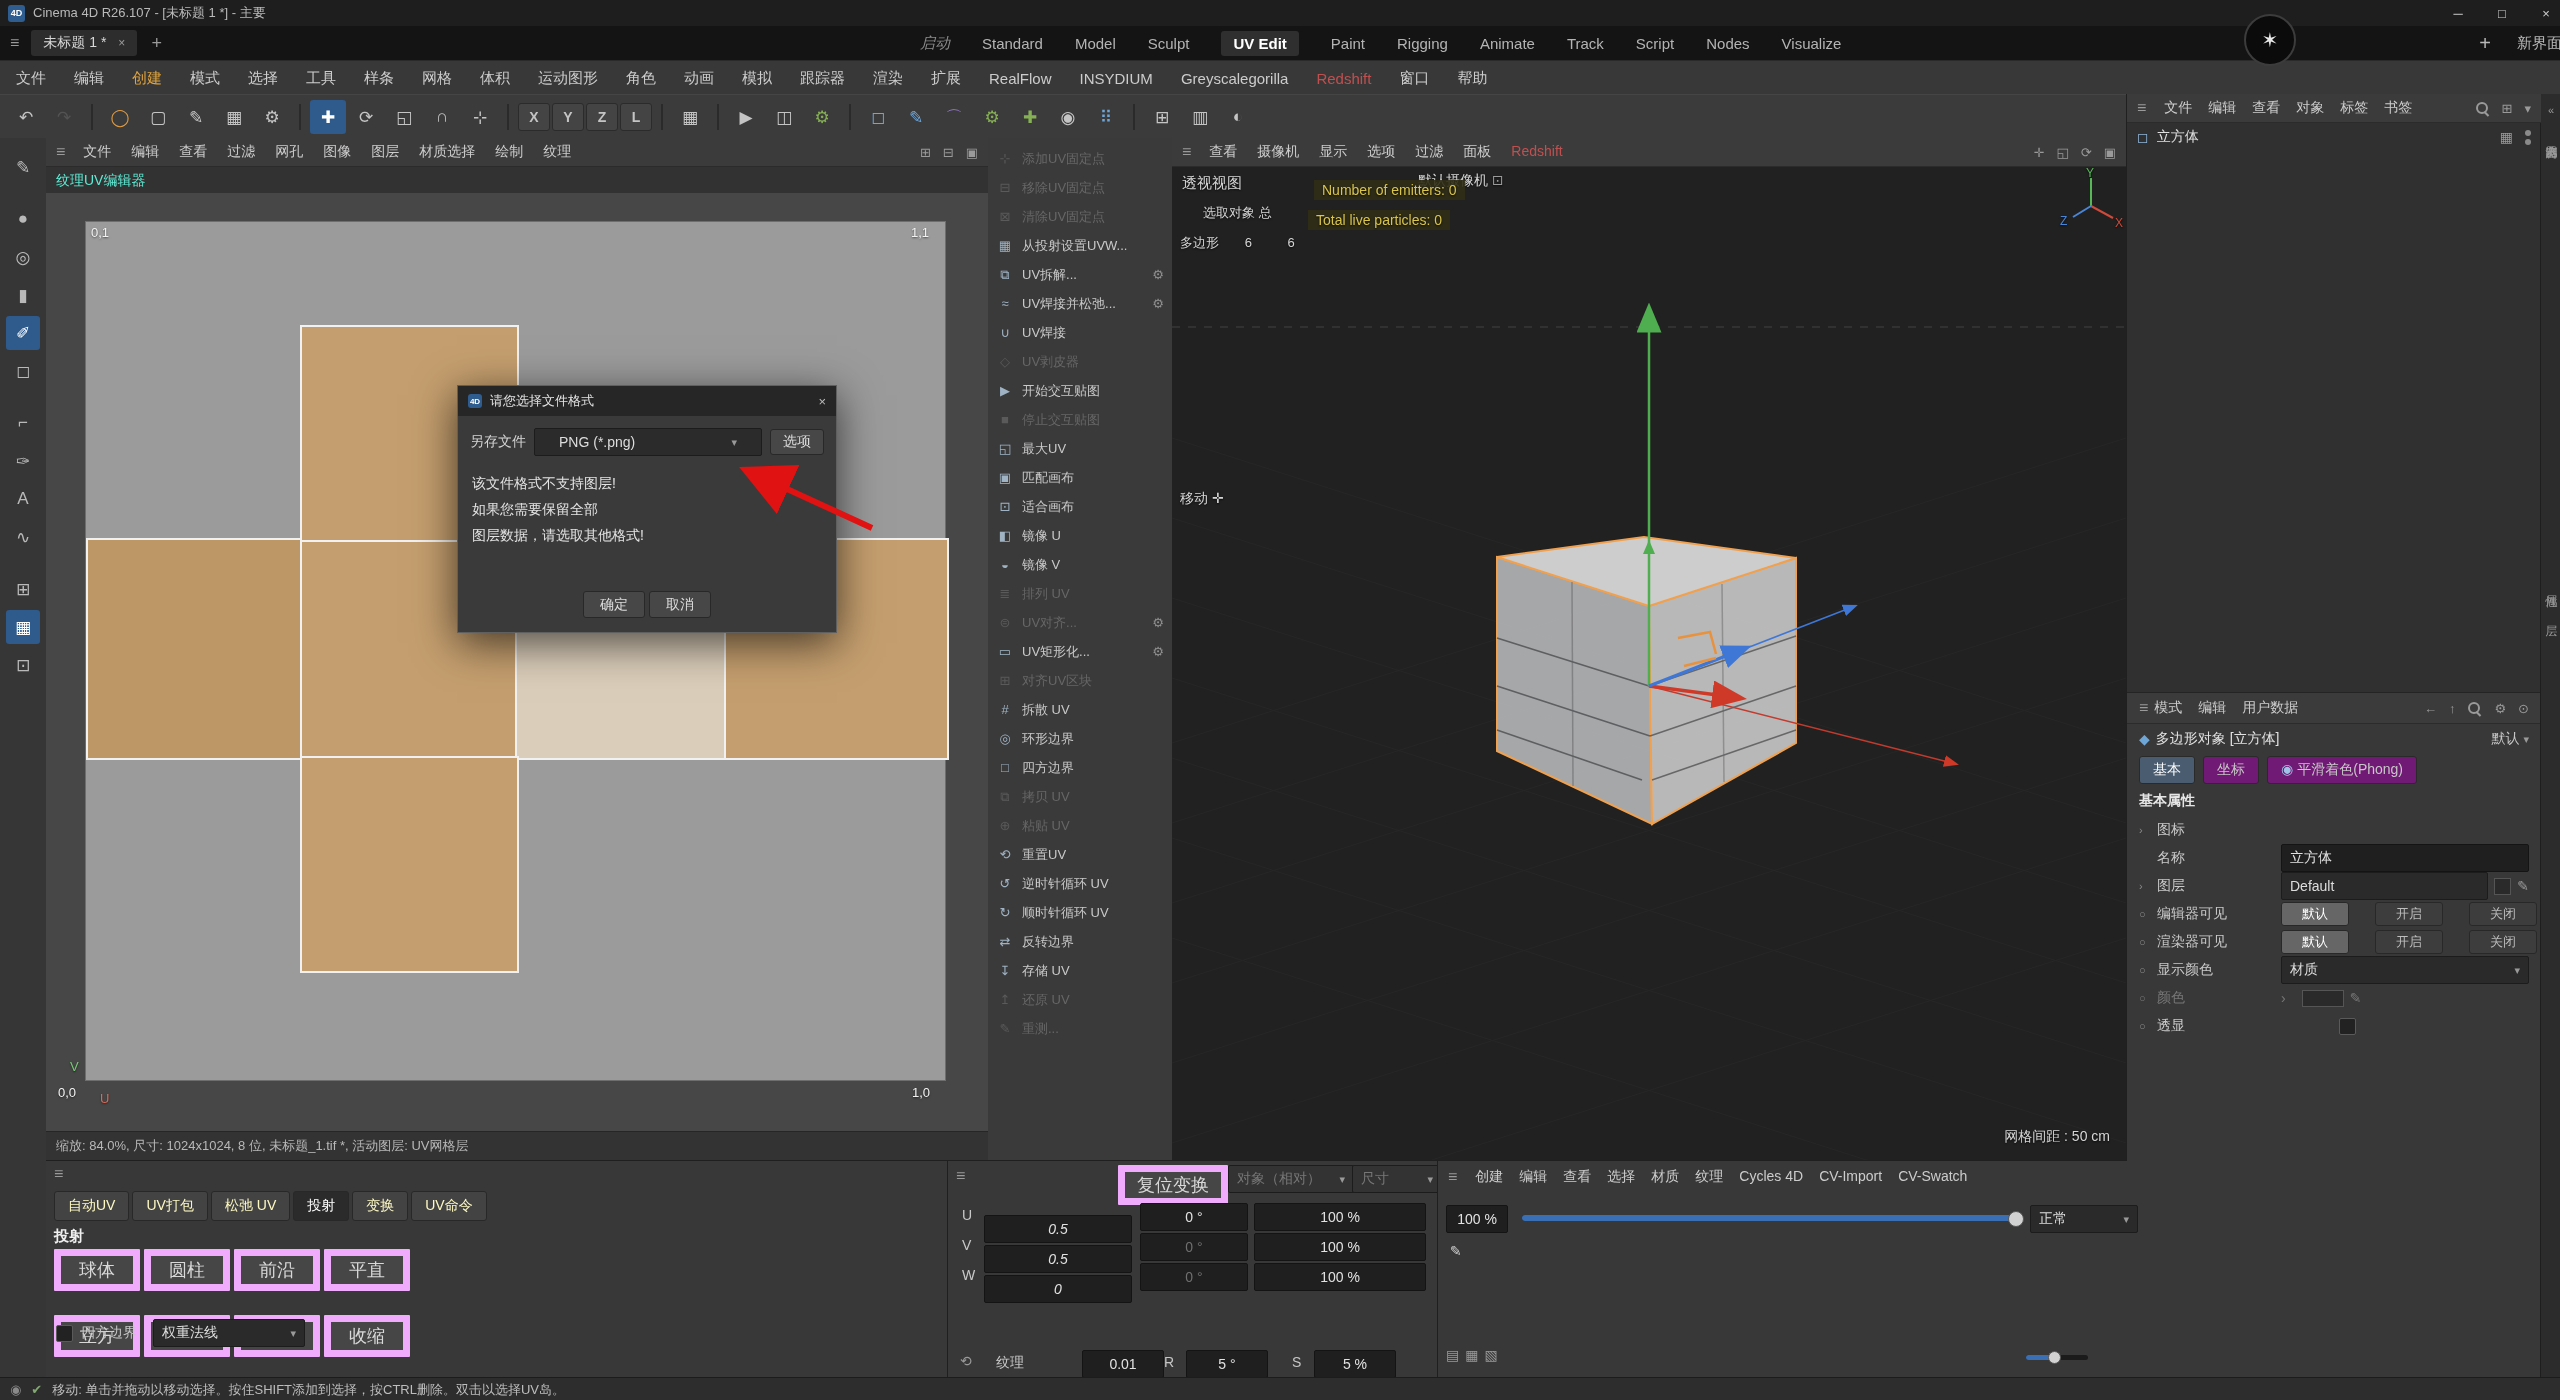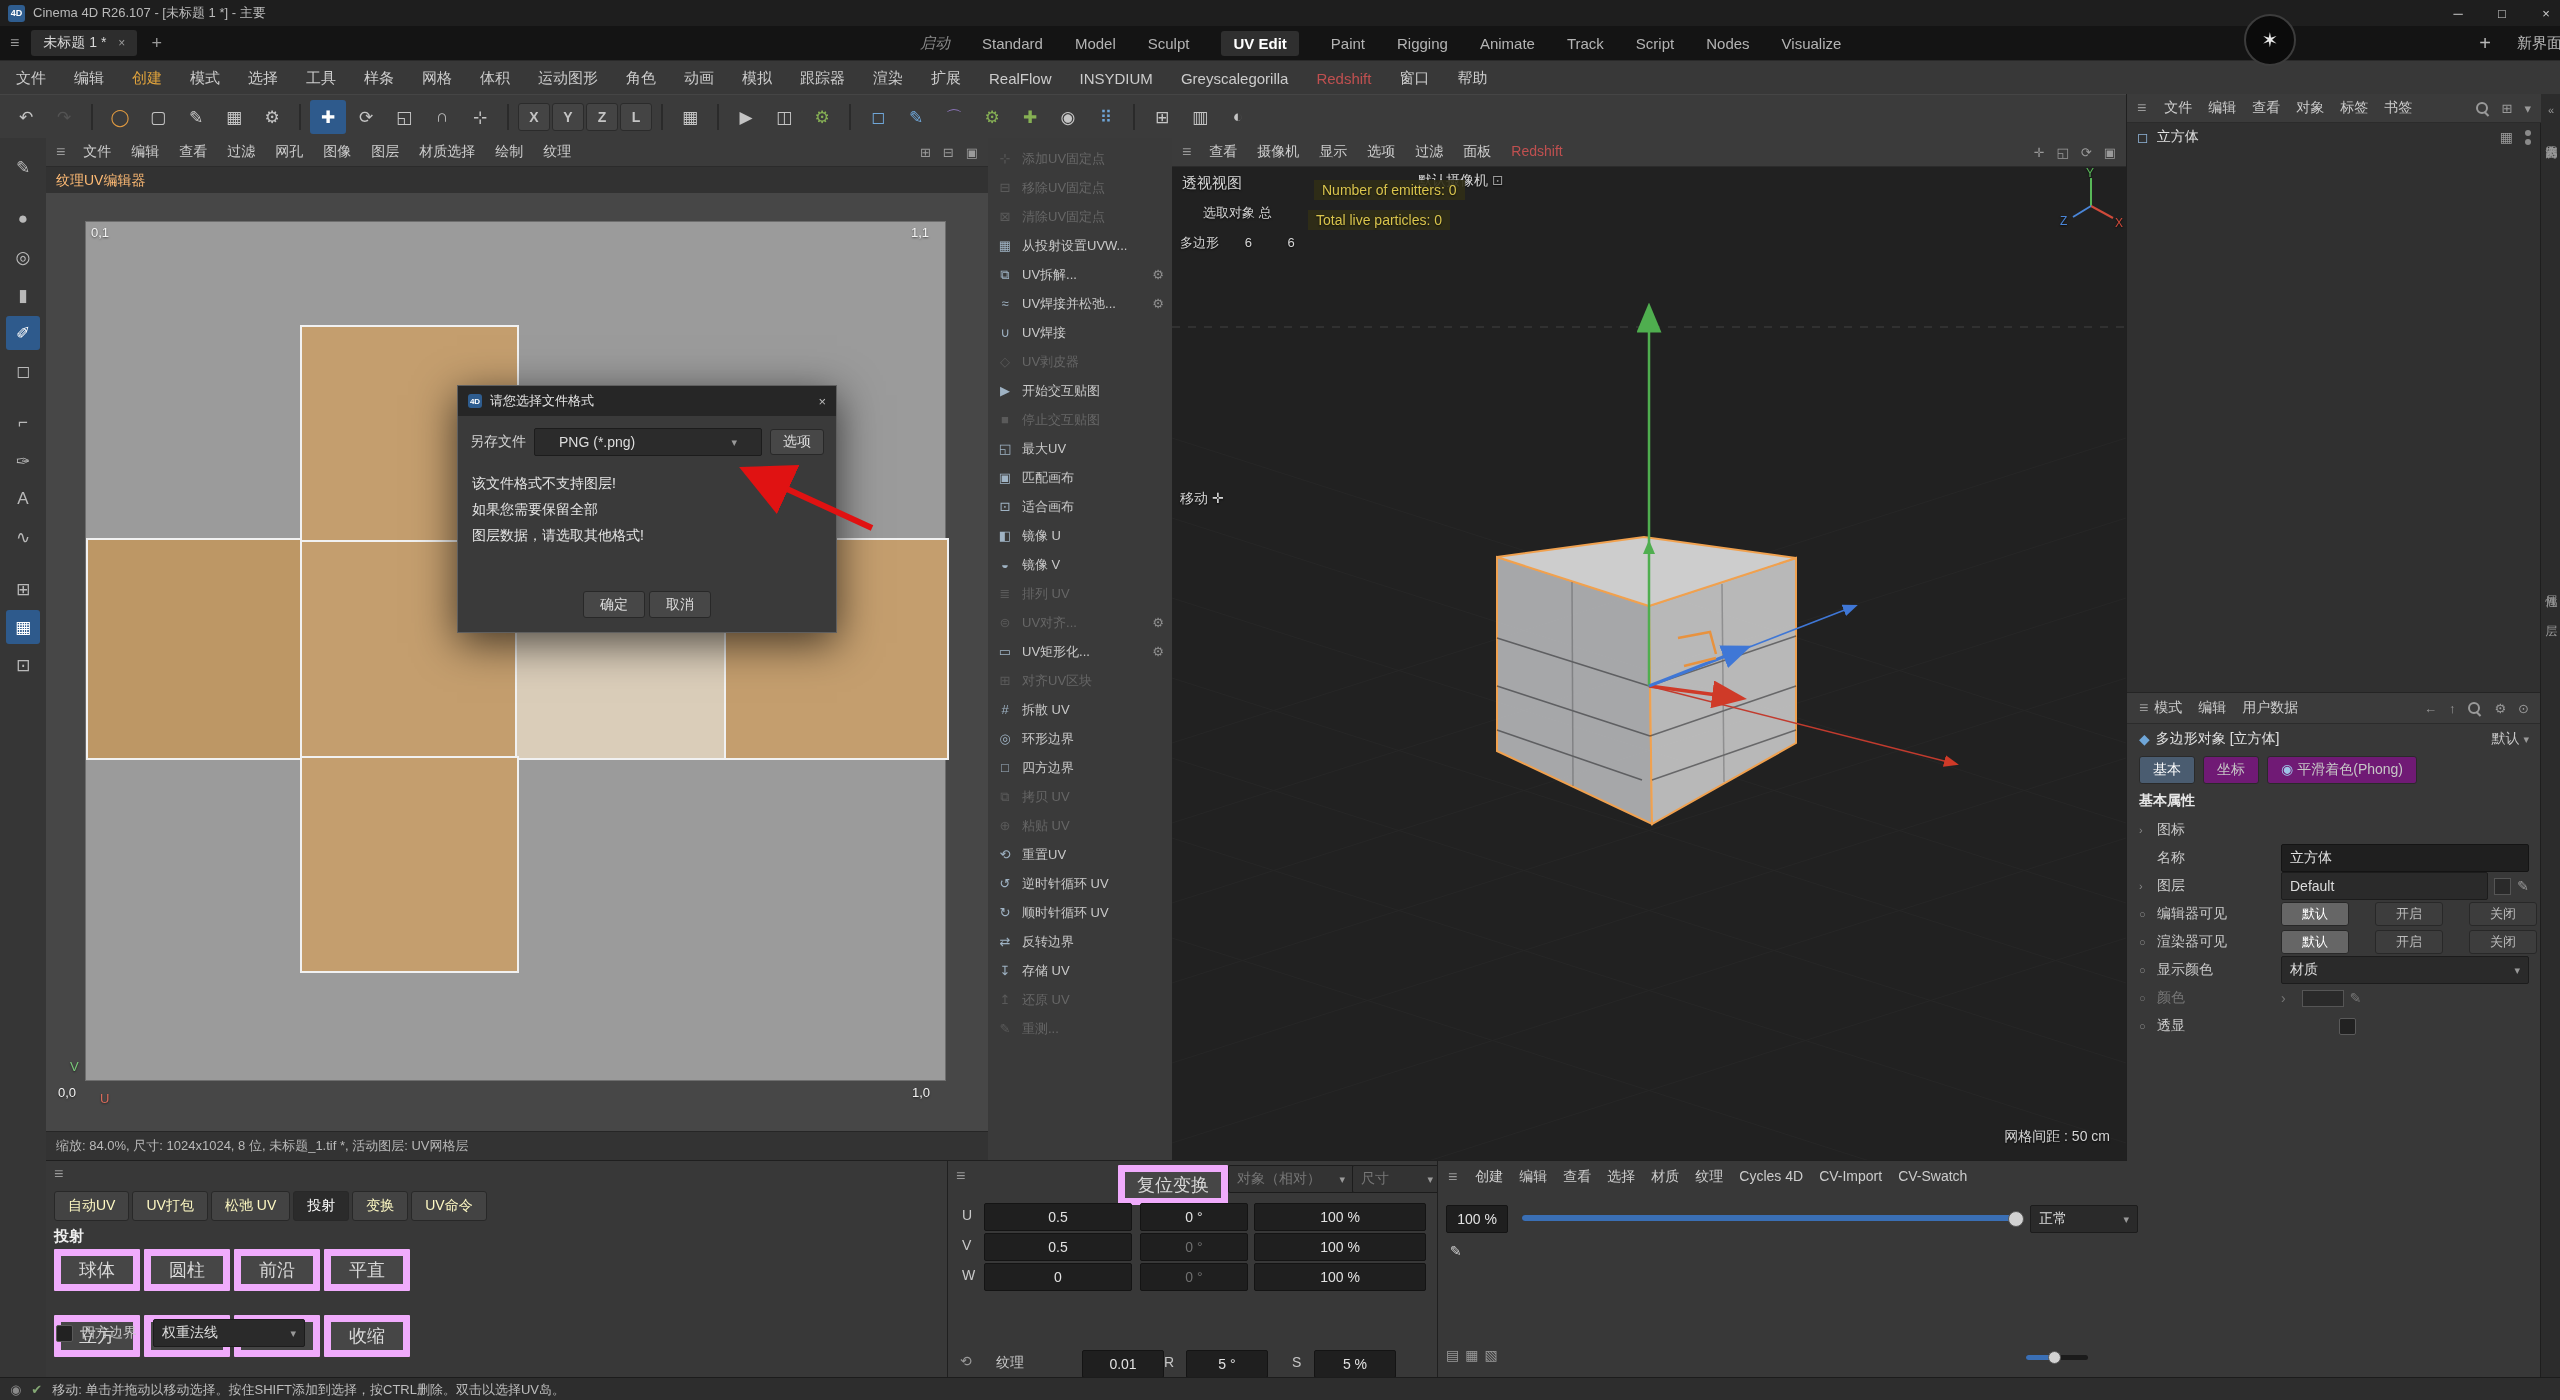--- a/index.html
+++ b/index.html
@@ -52,21 +52,21 @@
              justify-content:center;font-size:17px;color:#b9b9b9;}
   .rail-icon.active{background:#2e5a8c;color:#fff;}
   .rail-icon.gap{margin-top:18px;}
   
   .prow{position:relative;height:28px;background:#3b3b3b;display:flex;align-items:center;gap:18px;
         padding:0 10px;border-bottom:1px solid #2b2b2b;z-index:2;}
   .prow-icons{margin-left:auto;display:flex;gap:12px;color:#9a9a9a;font-size:13px;align-items:center;}
   
   .uv-panel{left:46px;top:138px;width:942px;height:1022px;background:#3d3d3d;border-right:1px solid #222;}
   .uv-title{height:26px;background:#323232;border-bottom:1px solid #282828;line-height:26px;
-            padding-left:10px;font-size:14px;color:#fdba74;}
+            padding-left:10px;font-size:14px;color:#5eead4;}
   .uv-area{position:absolute;left:0;top:55px;right:0;bottom:28px;background:#474747;overflow:hidden;}
   .uv-canvas{position:absolute;left:39px;top:28px;width:859px;height:858px;background:#9b9b9b;border:1px solid #6e6e6e;}
   .shell{position:absolute;border:2px solid #f1f1f1;}
   .uv-lab{position:absolute;font-size:13px;color:#f2f2f2;text-shadow:0 1px 2px rgba(0,0,0,.5);}
   .uv-lab.green{color:#79c879;}
   .uv-lab.red{color:#d86a5a;}
   .uv-status{position:absolute;left:0;bottom:0;width:100%;height:28px;background:#333;border-top:1px solid #262626;
              line-height:28px;padding-left:10px;font-size:13px;color:#b8b8b8;}
   
   .cmd-panel{left:988px;top:138px;width:184px;height:1022px;background:#3a3a3a;border-right:1px solid #232323;
@@ -117,21 +117,21 @@
   .bl-panel{left:46px;top:1160px;width:901px;height:217px;background:#383838;border-top:1px solid #1f1f1f;}
   .uvt-tabs{position:absolute;left:8px;top:30px;display:flex;gap:3px;}
   .uvt-tab{height:28px;padding:0 13px;background:#434343;border:1px solid #282828;border-radius:3px;
            display:flex;align-items:center;font-size:14px;color:#fef9c3;}
   .uvt-tab.active{background:#2b2b2b;color:#fff;}
   .pbtn{width:72px;height:28px;}
   .bm-panel{left:947px;top:1160px;width:490px;height:217px;background:#383838;border-top:1px solid #1f1f1f;
             border-left:1px solid #1f1f1f;}
   .tr-row{position:relative;height:30px;}
   .tr-axis{position:absolute;left:14px;top:6px;color:#c9c9c9;}
-  .tr-f1{position:absolute;left:36px;top:2px;width:146px;}
+  .tr-f1{position:absolute;left:36px;top:14px;width:146px;font-style:italic;}
   .tr-f2{position:absolute;left:192px;top:2px;width:106px;}
   .tr-f3{position:absolute;left:306px;top:2px;width:170px;}
   .br-panel{left:1437px;top:1160px;width:689px;height:217px;background:#383838;border-top:1px solid #1f1f1f;
             border-left:1px solid #1f1f1f;}
   .slider-track{position:absolute;height:6px;background:#1b1b1b;border-radius:3px;}
   .slider-fill{position:absolute;height:6px;background:#3a6fb5;border-radius:3px;}
   .slider-handle{position:absolute;width:14px;height:14px;border-radius:50%;background:#d2d2d2;border:1px solid #555;}
   
   .right-strip{left:2540px;top:94px;width:20px;height:1283px;background:#2c2c2c;border-left:1px solid #1e1e1e;
                display:flex;flex-direction:column;align-items:center;padding-top:10px;gap:10px;}

